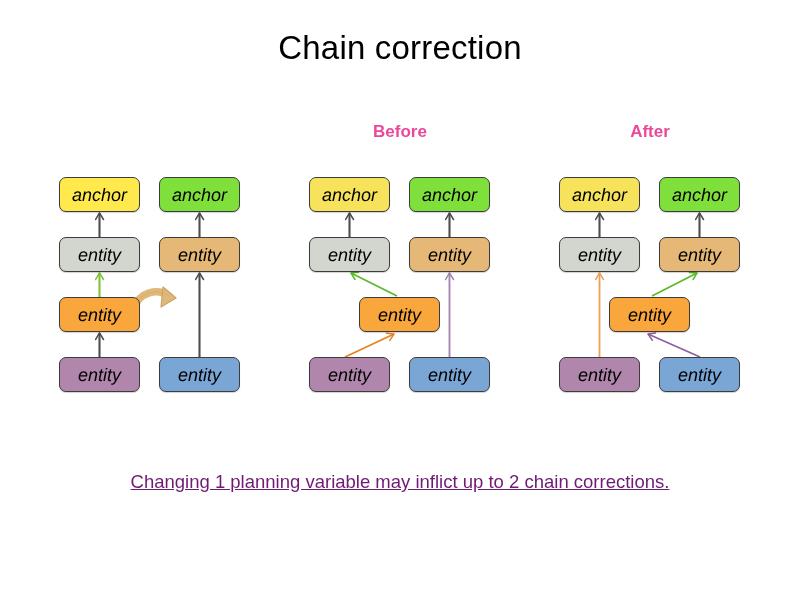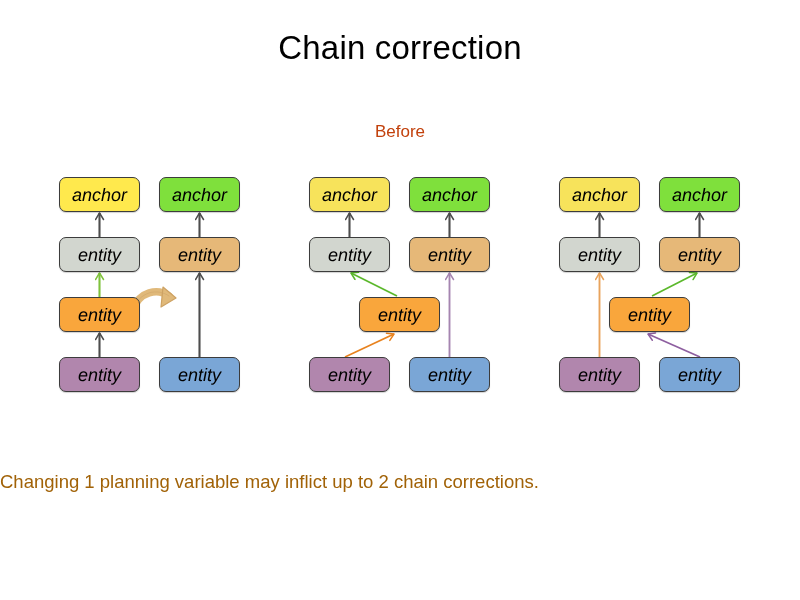--- a/index.html
+++ b/index.html
@@ -31,34 +31,36 @@
     font-weight: normal;
     letter-spacing: 0.2px;
     line-height: 40px;
     color: #000;
   }
   .panel-label {
     position: absolute;
     font-size: 17px;
     line-height: 20px;
     text-align: center;
-    color: #c2410c;
+    color: #ec4899;
+    font-weight: bold;
   }
   #label-before { left: 330px; top: 122px; width: 140px; }
   #label-after  { left: 580px; top: 122px; width: 140px; }
 
   #caption {
     position: absolute;
     left: 0;
     top: 470px;
     width: 800px;
-    text-align: left;
+    text-align: center;
     font-size: 18.5px;
     line-height: 24px;
-    color: #a16207;
+    color: #701a75;
+    text-decoration: underline;
   }
 
   .diagram-layer {
     position: absolute;
     left: 0; top: 0;
     width: 800px; height: 600px;
     pointer-events: none;
   }
 
   .node {
@@ -79,20 +81,21 @@
   .node span { display: block; transform: translateY(-0.5px); }
 </style>
 </head>
 <body>
 
 <div id="slide">
 
   <div id="title">Chain correction</div>
 
   <div class="panel-label" id="label-before">Before</div>
+  <div class="panel-label" id="label-after">After</div>
 
   <svg class="diagram-layer" width="800" height="600" viewBox="0 0 800 600" xmlns="http://www.w3.org/2000/svg">
     <defs>
       <marker id="ah-dark" markerWidth="14" markerHeight="14" refX="8.5" refY="5" orient="auto" markerUnits="userSpaceOnUse">
         <path d="M2,1 L8.5,5 L2,9" fill="none" stroke="#4d4d4d" stroke-width="1.5" stroke-linecap="round" stroke-linejoin="round"></path>
       </marker>
       <marker id="ah-green1" markerWidth="14" markerHeight="14" refX="8.5" refY="5" orient="auto" markerUnits="userSpaceOnUse">
         <path d="M2,1 L8.5,5 L2,9" fill="none" stroke="#7fc23c" stroke-width="1.5" stroke-linecap="round" stroke-linejoin="round"></path>
       </marker>
       <marker id="ah-green2" markerWidth="14" markerHeight="14" refX="8.5" refY="5" orient="auto" markerUnits="userSpaceOnUse">

